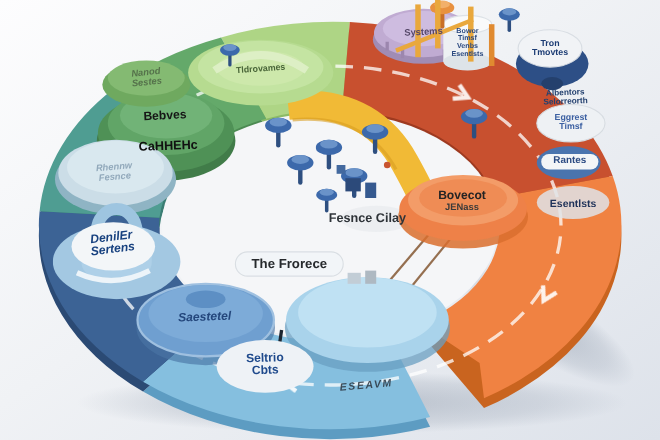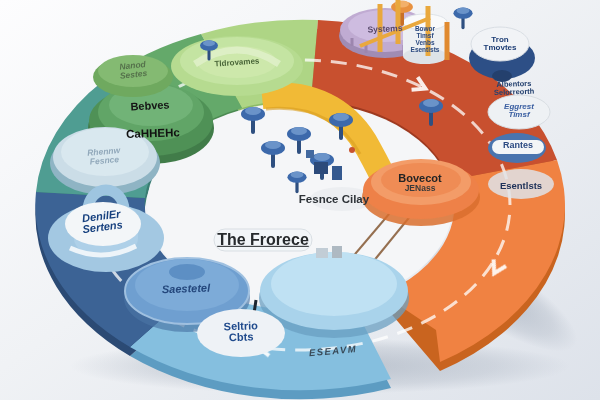--- a/index.html
+++ b/index.html
@@ -249,21 +249,21 @@
   <span>Fesnce</span>
 </div>
 
 <div class="label" style="left:102px;top:222px;font-size:11px;font-style:italic;color:#17417f;transform:translate(-50%,-50%) rotate(-7deg);">
   <span>DenilEr</span>
   <span>Sertens</span>
 </div>
 
 <div class="label" style="left:186px;top:289px;font-size:11px;font-style:italic;color:#24477c;transform:translate(-50%,-50%) rotate(-2deg);">Saestetel</div>
 
-<div class="label" style="left:263px;top:240px;font-size:16px;color:#26292c;text-decoration:underline;">The Frorece</div>
+<div class="label" style="left:263px;top:240px;font-size:12px;color:#26292c;">The Frorece</div>
 
 <div class="label" style="left:334px;top:200px;font-size:11.5px;color:#2e3338;">Fesnce Cilay</div>
 
 
 <div class="label" style="left:241px;top:332px;font-size:11px;color:#1f4a8c;transform:translate(-50%,-50%) rotate(-2deg);">
   <span>Seltrio</span>
   <span>Cbts</span>
 </div>
 
 <div class="label" style="left:333px;top:351px;font-size:9.5px;font-style:italic;color:#2b3540;letter-spacing:1.5px;opacity:0.85;transform:translate(-50%,-50%) rotate(-5deg);">ESEAVM</div>
@@ -287,20 +287,20 @@
 <div class="label" style="left:500px;top:44px;font-size:8px;color:#1c3c74;">
   <span>Tron</span>
   <span>Tmovtes</span>
 </div>
 
 <div class="label" style="left:514px;top:88px;font-size:7.5px;color:#24416f;transform:translate(-50%,-50%) rotate(-2deg);">
   <span>Albentors</span>
   <span>Selorreorth</span>
 </div>
 
-<div class="label" style="left:519px;top:111px;font-size:8px;color:#3c60a2;font-style:italic;">
+<div class="label" style="left:519px;top:111px;font-size:8px;color:#3c60a2;">
   <span>Eggrest</span>
   <span>Timsf</span>
 </div>
 
 <div class="label" style="left:518px;top:146px;font-size:9px;color:#2b4a82;">Rantes</div>
 
 </div>
 
 </body></html>

